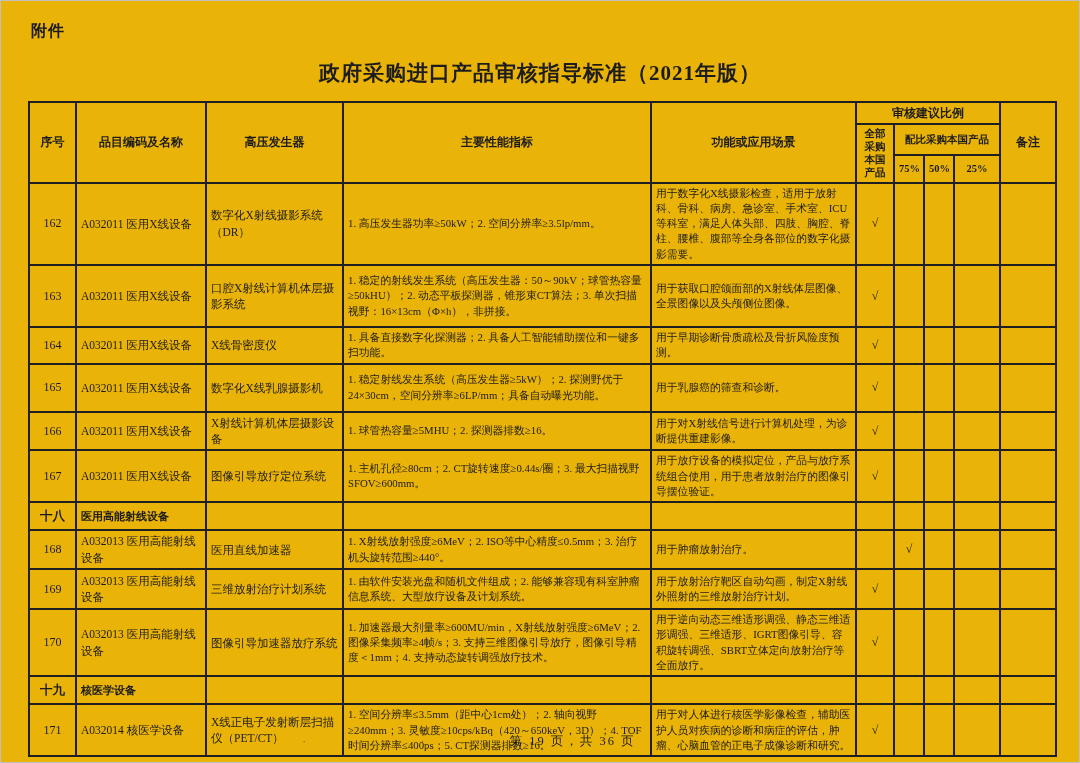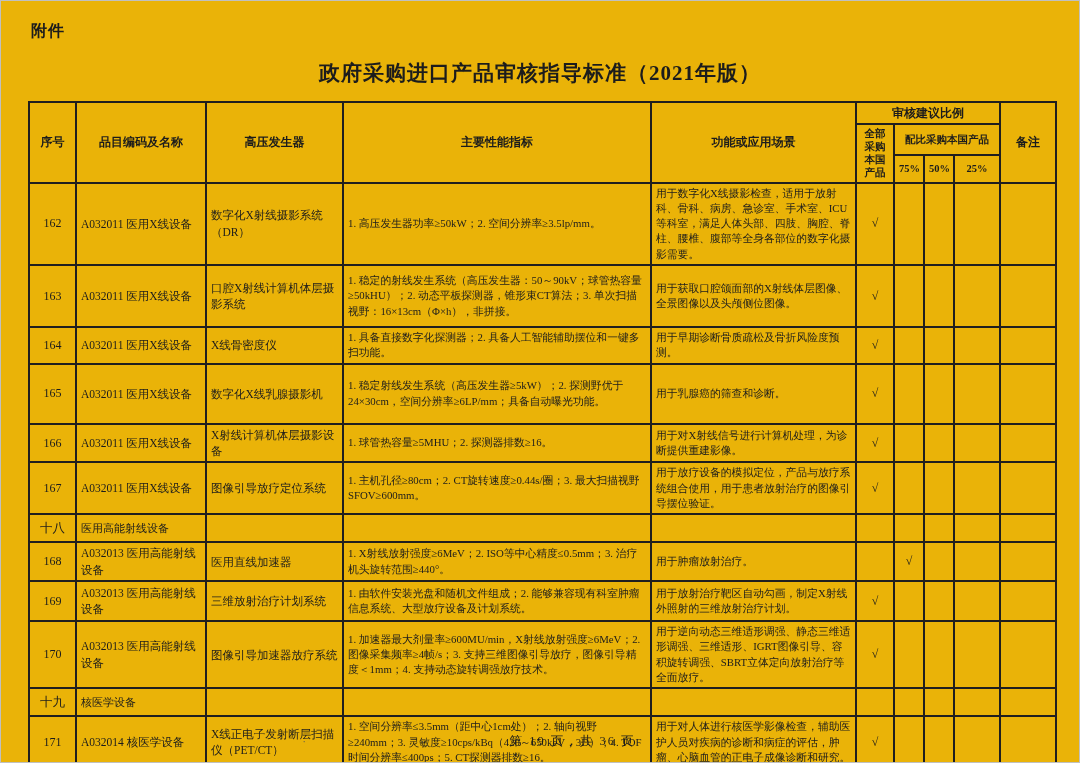--- a/index.html
+++ b/index.html
@@ -56,21 +56,21 @@
   }
   th.small { font-size: 10.5px; }
   td { font-size: 10.8px; line-height: 1.42; }
   td.c-seq { text-align: center; font-size: 12px; }
   td.c-code { text-align: left; padding-left: 6px; font-size: 11.5px; }
   td.c-prod { text-align: left; padding-left: 6px; font-size: 11.5px; }
   td.c-spec { text-align: left; padding-left: 6px; }
   td.c-func { text-align: left; padding-left: 6px; }
   td.c-mark { text-align: center; font-size: 12px; }
   td.c-rem { text-align: center; }
-  tr.section-row td { font-weight: normal; font-size: 12.5px; }
+  tr.section-row td { font-weight: bold; font-size: 12.5px; }
   tr.section-row td.c-code { font-size: 11px; }
   .footer {
     position: absolute;
     bottom: 12px;
     left: 0;
     width: 100%;
     text-align: center;
     font-size: 12.5px;
     letter-spacing: 2px;
   }
@@ -155,21 +155,21 @@
         <td class="c-prod">X线骨密度仪</td>
         <td class="c-spec">1. 具备直接数字化探测器；2. 具备人工智能辅助摆位和一键多扫功能。</td>
         <td class="c-func">用于早期诊断骨质疏松及骨折风险度预测。</td>
         <td class="c-mark">√</td>
         <td class="c-mark"></td>
         <td class="c-mark"></td>
         <td class="c-mark"></td>
         <td class="c-rem"></td>
       </tr>
 
-      <tr style="height:60px">
+      <tr style="height:48px">
         <td class="c-seq">165</td>
         <td class="c-code">A032011  医用X线设备</td>
         <td class="c-prod">数字化X线乳腺摄影机</td>
         <td class="c-spec">1. 稳定射线发生系统（高压发生器≥5kW）；2. 探测野优于24×30cm，空间分辨率≥6LP/mm；具备自动曝光功能。</td>
         <td class="c-func">用于乳腺癌的筛查和诊断。</td>
         <td class="c-mark">√</td>
         <td class="c-mark"></td>
         <td class="c-mark"></td>
         <td class="c-mark"></td>
         <td class="c-rem"></td>

